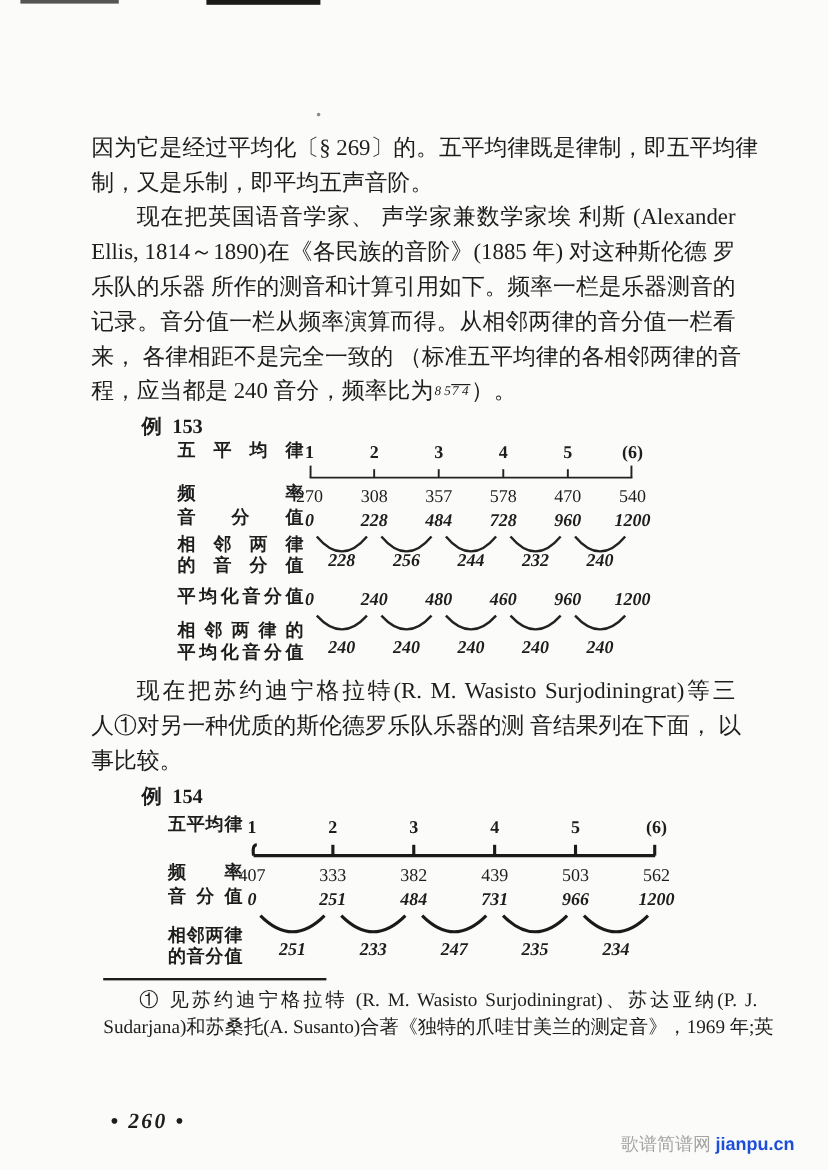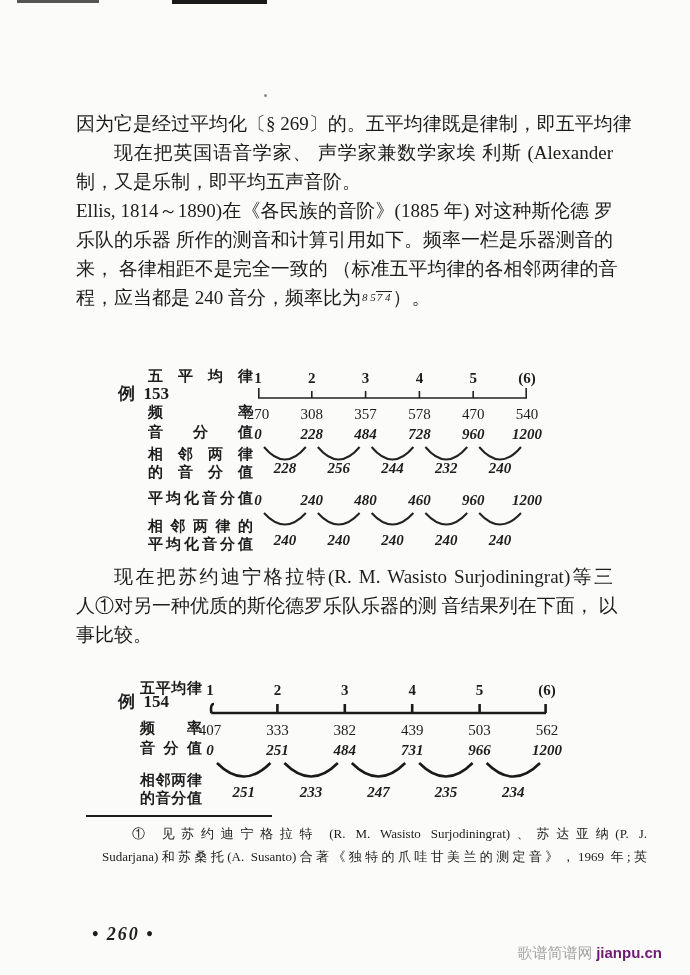--- a/index.html
+++ b/index.html
@@ -20,61 +20,62 @@
   
   .bodytext{position:absolute;left:76px;top:109px;width:537px;font-size:19px;}
   .bline{height:29px;line-height:29px;text-align:justify;text-align-last:justify;white-space:nowrap;}
   .bline.short{text-align-last:left;white-space:normal;}
   .bline.ind{text-indent:38px;}
   .fracline{display:flex;align-items:center;text-align:left;white-space:nowrap;}
   .frac{display:inline-flex;flex-direction:row;align-items:center;font-size:11px;line-height:1.05;margin:0 1px;font-style:italic;}
   .frac .den{border-top:1px solid #1d1d1d;padding:0 1px;}
 
   
-  .caption{position:absolute;left:118px;font-size:17px;font-weight:bold;white-space:pre;margin-top:38px;}
+  .caption{position:absolute;left:118px;font-size:17px;font-weight:bold;white-space:pre;}
 
   
   .diagram{position:absolute;font-size:15px;}
   .dlabel{position:absolute;left:0;font-weight:bold;text-align:justify;text-align-last:justify;line-height:17px;}
   .dvals{position:absolute;height:20px;line-height:20px;}
   .dvals span{position:absolute;transform:translateX(-50%);white-space:nowrap;}
   .c0{left:0}.c1{left:20%}.c2{left:40%}.c3{left:60%}.c4{left:80%}.c5{left:100%}
   .m0{left:10%}.m1{left:30%}.m2{left:50%}.m3{left:70%}.m4{left:90%}
   .bold{font-weight:bold;}
   .ital{font-style:italic;font-weight:bold;}
   .dsvg{position:absolute;overflow:visible;}
 
   
   .fnrule{position:absolute;left:86px;top:815px;width:186px;height:2px;background:#1d1d1d;}
-  .footnote{position:absolute;left:86px;top:822px;width:545px;font-size:13px;margin-left:16px;}
+  .footnote{position:absolute;left:86px;top:822px;width:545px;font-size:16px;}
   .fnline{height:23px;line-height:23px;text-align:justify;text-align-last:justify;white-space:nowrap;}
   .fnline.short{text-align-last:left;}
   .fnline.ind{text-indent:30px;}
 
   .pagenum{position:absolute;left:92px;top:888px;font-size:18px;font-weight:bold;font-style:italic;letter-spacing:2px;margin-top:36px;}
 
   .watermark{position:absolute;right:28px;top:944px;font-size:15px;white-space:nowrap;}
   .wm-site{color:#a4a4a4;}
-  .wm-url{color:#701a75;font-weight:bold;font-family:"Liberation Sans","DejaVu Sans",sans-serif;}
+  .wm-url{color:#1d4ed8;font-weight:bold;font-family:"Liberation Sans","DejaVu Sans",sans-serif;}
 </style>
 </head>
 <body>
 
 <div class="page">
 
   <div class="bar bar1"></div>
   <div class="bar bar2"></div>
   <div class="speck"></div>
 
   <div class="bodytext">
     <div class="bline">因为它是经过平均化〔§ 269〕的。五平均律既是律制，即五平均律</div>
+    <div class="bline short">制，又是乐制，即平均五声音阶。</div>
     <div class="bline ind">现在把英国语音学家、 声学家兼数学家埃 利斯 (Alexander</div>
-    <div class="bline short">制，又是乐制，即平均五声音阶。</div>
     <div class="bline">Ellis, 1814～1890)在《各民族的音阶》(1885 年)  对这种斯伦德 罗</div>
     <div class="bline">乐队的乐器 所作的测音和计算引用如下。频率一栏是乐器测音的</div>
+    <div class="bline">记录。音分值一栏从频率演算而得。从相邻两律的音分值一栏看</div>
     <div class="bline">来， 各律相距不是完全一致的 （标准五平均律的各相邻两律的音</div>
     <div class="bline short fracline">
       <span>程，应当都是 240 音分，频率比为</span>
       <span class="frac">
         <span class="num">8 5</span>
         <span class="den">7 4</span>
       </span>
       <span>）。</span>
     </div>
   </div>

